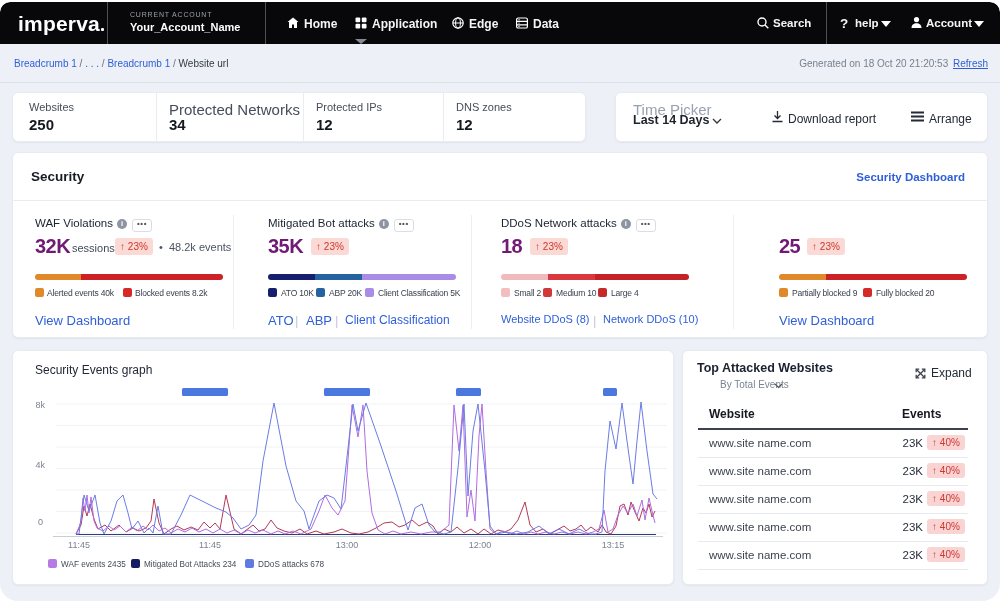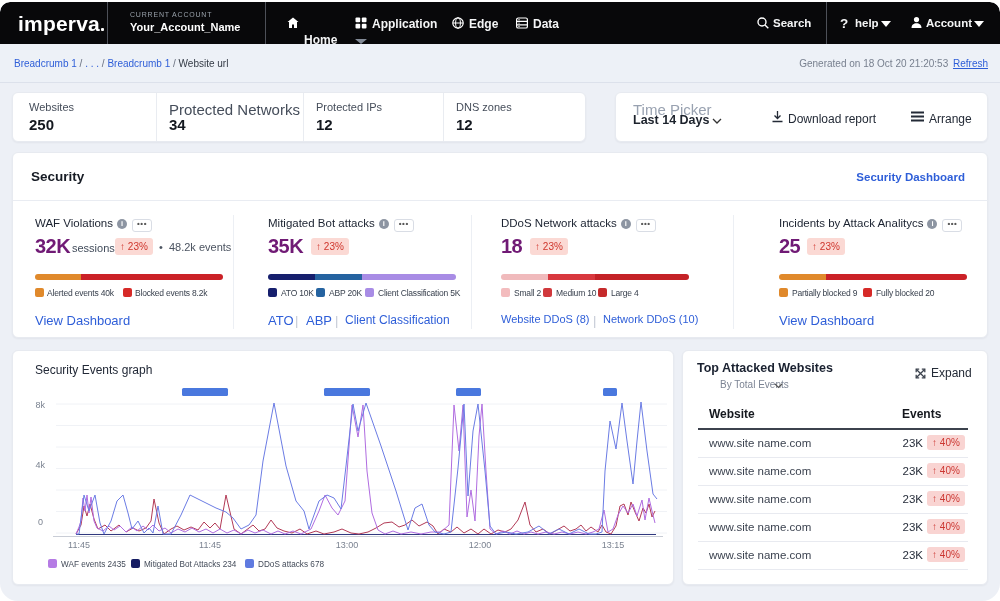--- a/index.html
+++ b/index.html
@@ -28,21 +28,21 @@
   <div id="topbar">
     <div class="abs" style="left:18px; top:10px; font-size:21px; font-weight:700; color:#fff; letter-spacing:0.2px;">imperva<span style="display:inline-block;width:3.5px;height:3.5px;background:#fff;border-radius:1px;margin-left:1px;"></span></div>
     <div class="vdiv" style="left:107px;"></div>
     <div class="abs" style="left:130px; top:9px; font-size:7px; color:#9aa2ab; letter-spacing:0.8px; font-weight:500;">CURRENT ACCOUNT</div>
     <div class="abs" style="left:130px; top:19px; font-size:11px; color:#fff; font-weight:700;">Your_Account_Name</div>
     <div class="vdiv" style="left:265px;"></div>
 
     <svg class="abs" style="left:287px; top:15px;" width="12" height="12" viewBox="0 0 12 12">
         <path d="M6 0.5 L11.5 5 L10 5 L10 11 L7 11 L7 7.5 L5 7.5 L5 11 L2 11 L2 5 L0.5 5 Z" fill="#fff"></path>
       </svg>
-    <div class="abs navtxt" style="left:304px; top:15px;margin-top:16px;">Home</div>
+    <div class="abs navtxt" style="left:304px; top:15px;">Home</div>
     <svg class="abs" style="left:355px; top:15px;" width="12" height="12" viewBox="0 0 12 12">
         <rect x="0.5" y="0.5" width="4.7" height="4.7" rx="1" fill="#fff"></rect>
         <rect x="6.8" y="0.5" width="4.7" height="4.7" rx="1" fill="#fff"></rect>
         <rect x="0.5" y="6.8" width="4.7" height="4.7" rx="1" fill="#fff"></rect>
         <rect x="6.8" y="6.8" width="4.7" height="4.7" rx="1" fill="#fff"></rect>
       </svg>
     <div class="abs navtxt" style="left:372px; top:15px;">Application</div>
     <svg class="abs" style="left:452px; top:15px;" width="12" height="12" viewBox="0 0 12 12">
         <circle cx="6" cy="6" r="5.2" fill="none" stroke="#fff" stroke-width="1.2"></circle>
         <ellipse cx="6" cy="6" rx="2.4" ry="5.2" fill="none" stroke="#fff" stroke-width="1"></ellipse>
@@ -170,21 +170,20 @@
     <div class="sq" style="left:488px; top:135px; background:#f3bcbe;"></div>
     <div class="leg" style="left:501px; top:135px;">Small 2</div>
     <div class="sq" style="left:530px; top:135px; background:#d0383c;"></div>
     <div class="leg" style="left:543px; top:135px;">Medium 10</div>
     <div class="sq" style="left:585px; top:135px; background:#c52a2b;"></div>
     <div class="leg" style="left:598px; top:135px;">Large 4</div>
     <div class="lnk" style="left:488px; top:160px; font-size:11px;">Website DDoS (8)</div>
     <div class="abs" style="left:580px; top:160px; font-size:13px; color:#c3c9d4;">|</div>
     <div class="lnk" style="left:590px; top:160px; font-size:11px;">Network DDoS (10)</div>
 
-    <div class="ttl" style="left:766px; top:64px;">Incidents by Attack Analitycs<span class="info">i</span><span class="dots">•••</span></div>
     <div class="num" style="left:766px; top:82px;">25</div>
     <div class="badge" style="left:794px; top:85px; width:38px;">↑ 23%</div>
     <div class="bar" style="left:766px; top:121px;">
         <span style="width:47px;background:#e0892b;"></span>
         <span style="width:141px;background:#cb2127;"></span>
       </div>
     <div class="sq" style="left:766px; top:135px; background:#e0892b;"></div>
     <div class="leg" style="left:779px; top:135px;">Partially blocked 9</div>
     <div class="sq" style="left:850px; top:135px; background:#d62a28;"></div>
     <div class="leg" style="left:863px; top:135px;">Fully blocked 20</div>

